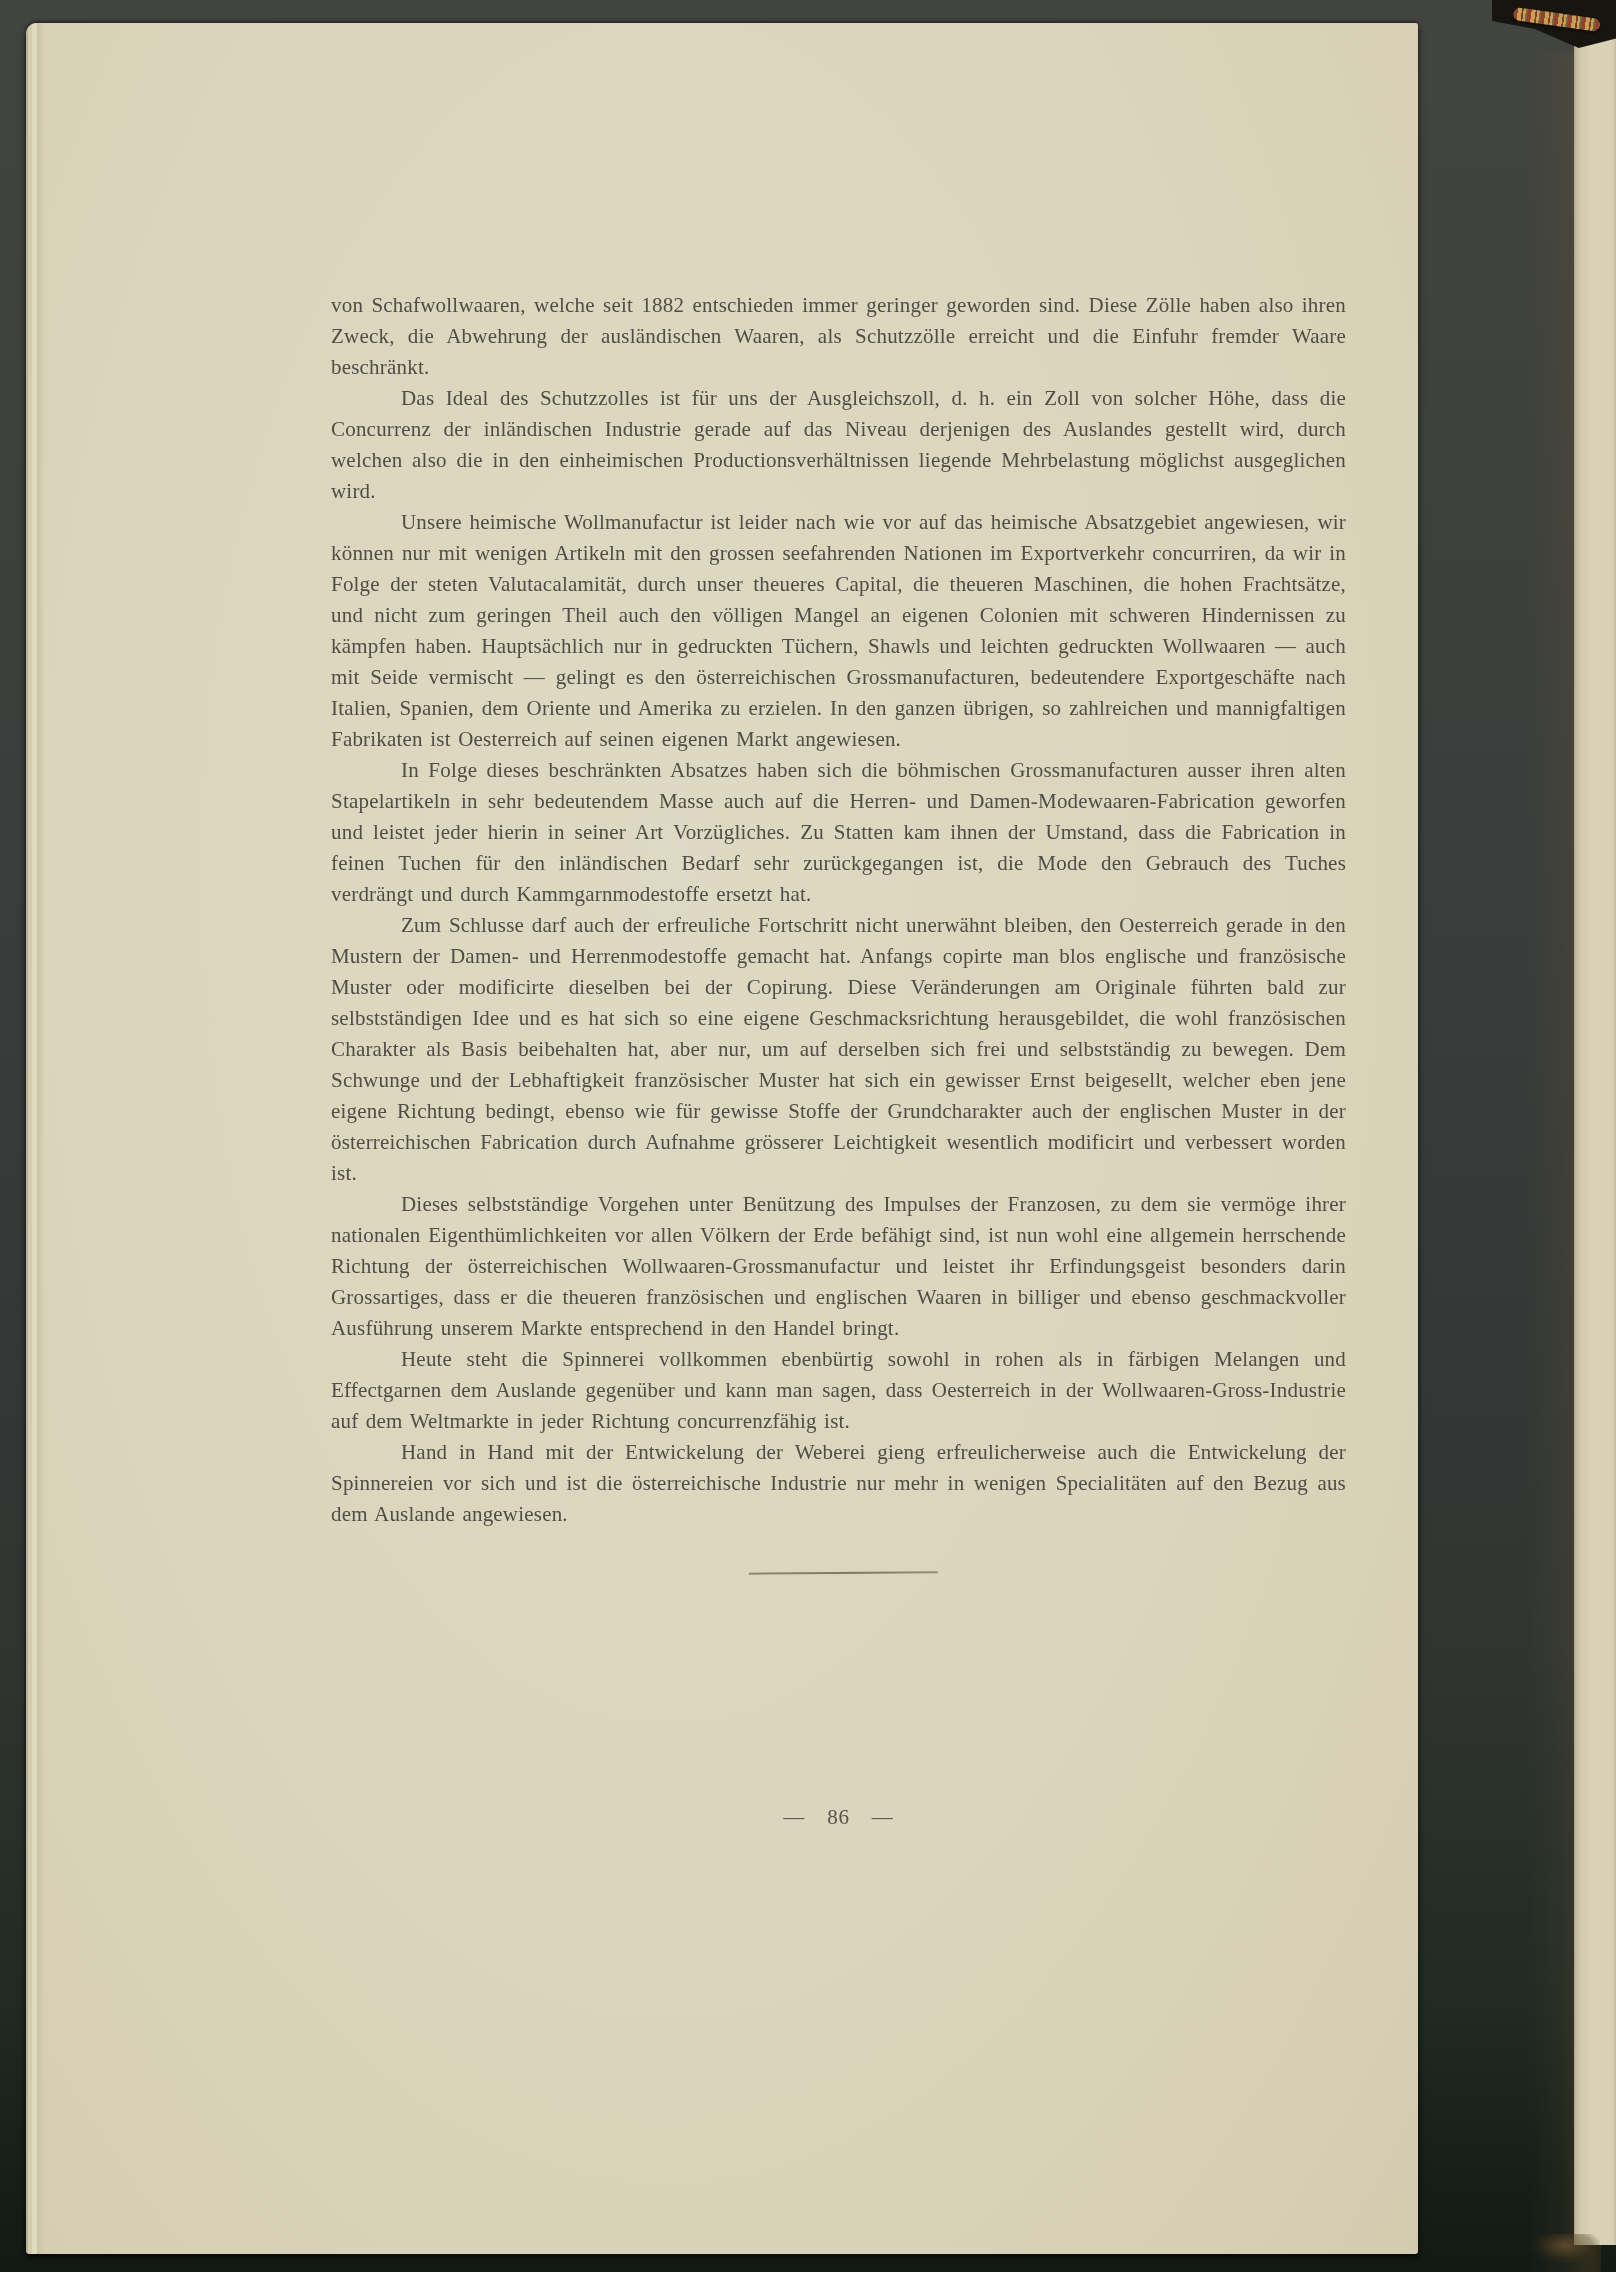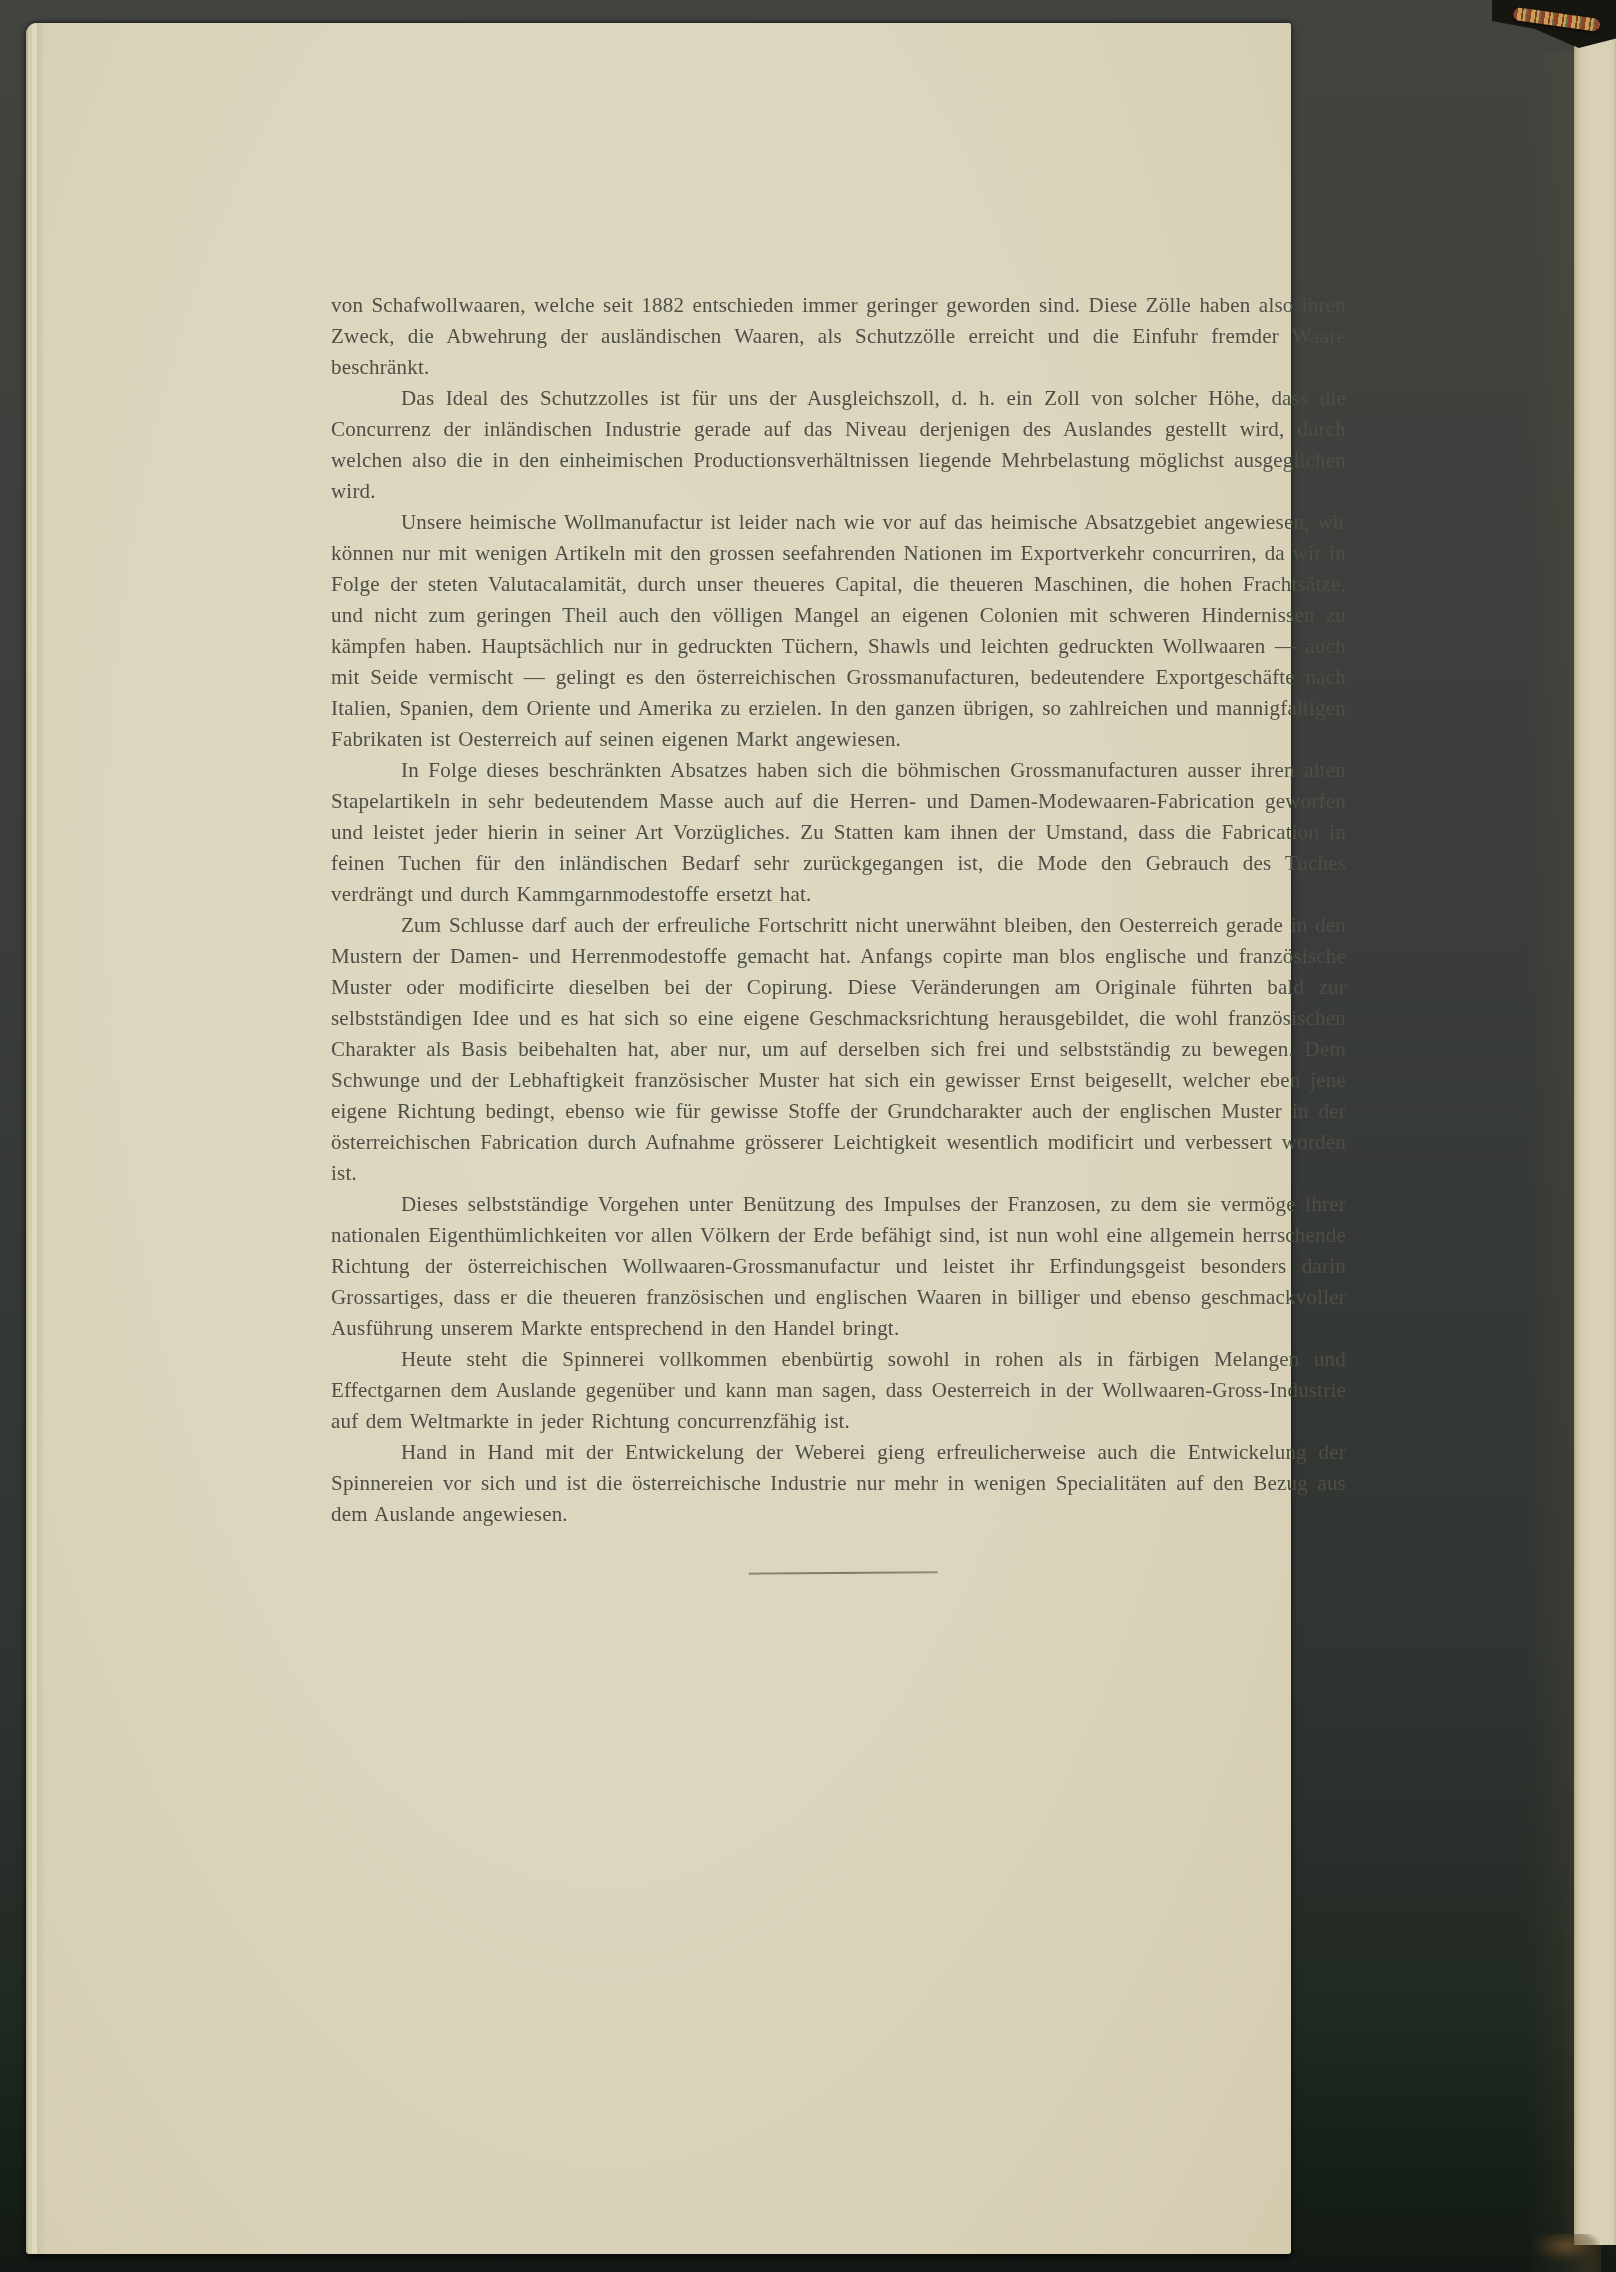--- a/index.html
+++ b/index.html
@@ -5,21 +5,21 @@
   html,body{margin:0;padding:0;}
   body{
     width:1616px;height:2273px;position:relative;overflow:hidden;
     background:linear-gradient(180deg,#42443f 0%,#3a3d3b 40%,#313532 72%,#222a24 88%,#161e18 96%,#131a15 100%);
     font-family:"Liberation Serif","DejaVu Serif",serif;
   }
   .scene{position:absolute;inset:0;}
 
   
   .page-main{
-    position:absolute;left:26px;top:23.4px;width:1265px;height:2231px;
+    position:absolute;left:26px;top:23.4px;width:1392px;height:2231px;
     background:radial-gradient(ellipse at 46% 38%, #ded9c2 0%, #dbd5bd 55%, #d6cfb4 88%, #d2cbae 100%);
     border-radius:11.3px 2.4px 2.4px 4px;
     box-shadow:0 -1.6px 3.2px rgba(0,0,0,0.35), 0 4px 7.3px rgba(0,0,0,0.6);
   }
   
   .page-main::before{
     content:"";position:absolute;left:0;top:0;bottom:0;width:19.4px;
     background:linear-gradient(90deg,#b9b193 0 1.6px,#d3cdb0 1.6px 5.7px,#e0dabf 5.7px 11.3px,#cdc6a8 11.3px 13px,rgba(224,218,195,0) 19.4px);
     border-radius:11.3px 0 0 4px;
   }
@@ -83,20 +83,21 @@
     <div class="text-block">
       <p class="continuation">von Schafwollwaaren, welche seit 1882 entschieden immer geringer geworden sind. Diese Zölle haben also ihren Zweck, die Abwehrung der ausländischen Waaren, als Schutzzölle erreicht und die Einfuhr fremder Waare beschränkt.</p>
       <p>Das Ideal des Schutzzolles ist für uns der Ausgleichszoll, d. h. ein Zoll von solcher Höhe, dass die Concurrenz der inländischen Industrie gerade auf das Niveau derjenigen des Auslandes gestellt wird, durch welchen also die in den einheimischen Productionsverhältnissen liegende Mehrbelastung möglichst ausgeglichen wird.</p>
       <p>Unsere heimische Wollmanufactur ist leider nach wie vor auf das heimische Absatzgebiet angewiesen, wir können nur mit wenigen Artikeln mit den grossen seefahrenden Nationen im Exportverkehr concurriren, da wir in Folge der steten Valutacalamität, durch unser theueres Capital, die theueren Maschinen, die hohen Frachtsätze, und nicht zum geringen Theil auch den völligen Mangel an eigenen Colonien mit schweren Hindernissen zu kämpfen haben. Hauptsächlich nur in gedruckten Tüchern, Shawls und leichten gedruckten Wollwaaren — auch mit Seide vermischt — gelingt es den österreichischen Grossmanufacturen, bedeutendere Exportgeschäfte nach Italien, Spanien, dem Oriente und Amerika zu erzielen. In den ganzen übrigen, so zahlreichen und mannigfaltigen Fabrikaten ist Oesterreich auf seinen eigenen Markt angewiesen.</p>
       <p>In Folge dieses beschränkten Absatzes haben sich die böhmischen Grossmanufacturen ausser ihren alten Stapelartikeln in sehr bedeutendem Masse auch auf die Herren- und Damen-Modewaaren-Fabrication geworfen und leistet jeder hierin in seiner Art Vorzügliches. Zu Statten kam ihnen der Umstand, dass die Fabrication in feinen Tuchen für den inländischen Bedarf sehr zurückgegangen ist, die Mode den Gebrauch des Tuches verdrängt und durch Kammgarnmodestoffe ersetzt hat.</p>
       <p>Zum Schlusse darf auch der erfreuliche Fortschritt nicht unerwähnt bleiben, den Oesterreich gerade in den Mustern der Damen- und Herrenmodestoffe gemacht hat. Anfangs copirte man blos englische und französische Muster oder modificirte dieselben bei der Copirung. Diese Veränderungen am Originale führten bald zur selbstständigen Idee und es hat sich so eine eigene Geschmacksrichtung herausgebildet, die wohl französischen Charakter als Basis beibehalten hat, aber nur, um auf derselben sich frei und selbstständig zu bewegen. Dem Schwunge und der Lebhaftigkeit französischer Muster hat sich ein gewisser Ernst beigesellt, welcher eben jene eigene Richtung bedingt, ebenso wie für gewisse Stoffe der Grundcharakter auch der englischen Muster in der österreichischen Fabrication durch Aufnahme grösserer Leichtigkeit wesentlich modificirt und verbessert worden ist.</p>
       <p>Dieses selbstständige Vorgehen unter Benützung des Impulses der Franzosen, zu dem sie vermöge ihrer nationalen Eigenthümlichkeiten vor allen Völkern der Erde befähigt sind, ist nun wohl eine allgemein herrschende Richtung der österreichischen Wollwaaren-Grossmanufactur und leistet ihr Erfindungsgeist besonders darin Grossartiges, dass er die theueren französischen und englischen Waaren in billiger und ebenso geschmackvoller Ausführung unserem Markte entsprechend in den Handel bringt.</p>
       <p>Heute steht die Spinnerei vollkommen ebenbürtig sowohl in rohen als in färbigen Melangen und Effectgarnen dem Auslande gegenüber und kann man sagen, dass Oesterreich in der Wollwaaren-Gross-Industrie auf dem Weltmarkte in jeder Richtung concurrenzfähig ist.</p>
       <p>Hand in Hand mit der Entwickelung der Weberei gieng erfreulicherweise auch die Entwickelung der Spinnereien vor sich und ist die österreichische Industrie nur mehr in wenigen Specialitäten auf den Bezug aus dem Auslande angewiesen.</p>
       <div class="divider"></div>
+      <div class="page-number">— 86 —</div>
     </div>
     <div class="gutter-shadow"></div>
   </div>
 
   <div class="next-page"></div>
   <div class="headcap"></div>
   <div class="endband"></div>
   <div class="edge-smudge"></div>
 
 </div>

